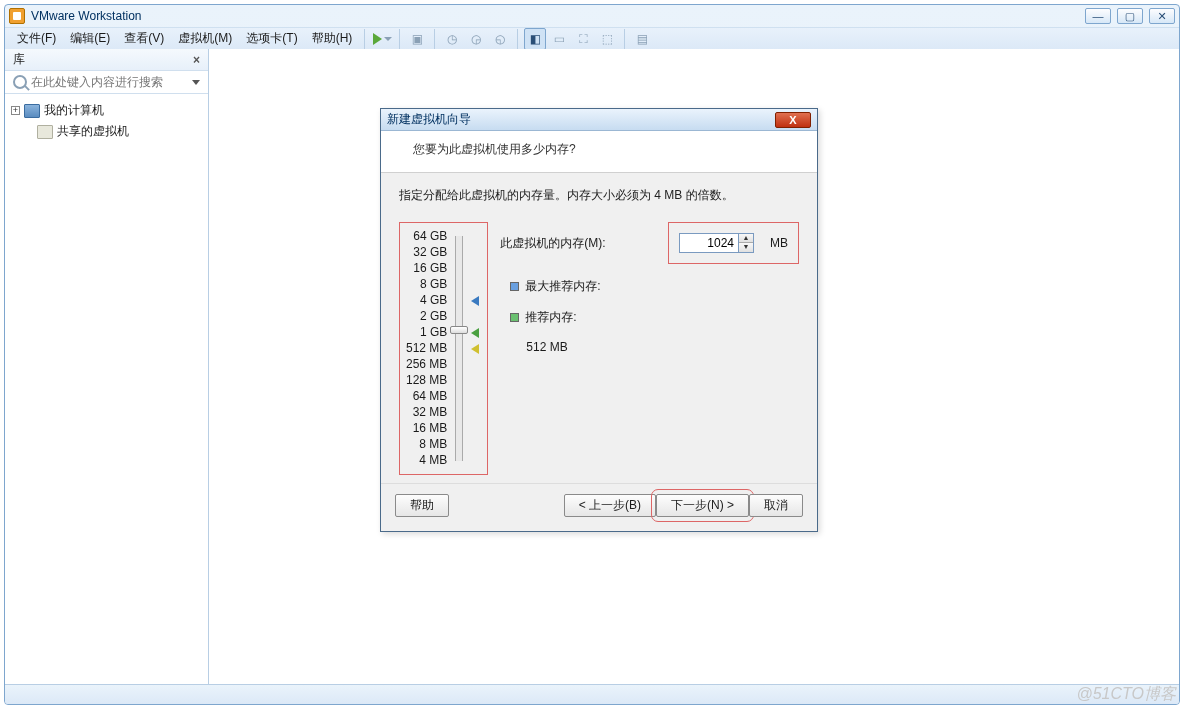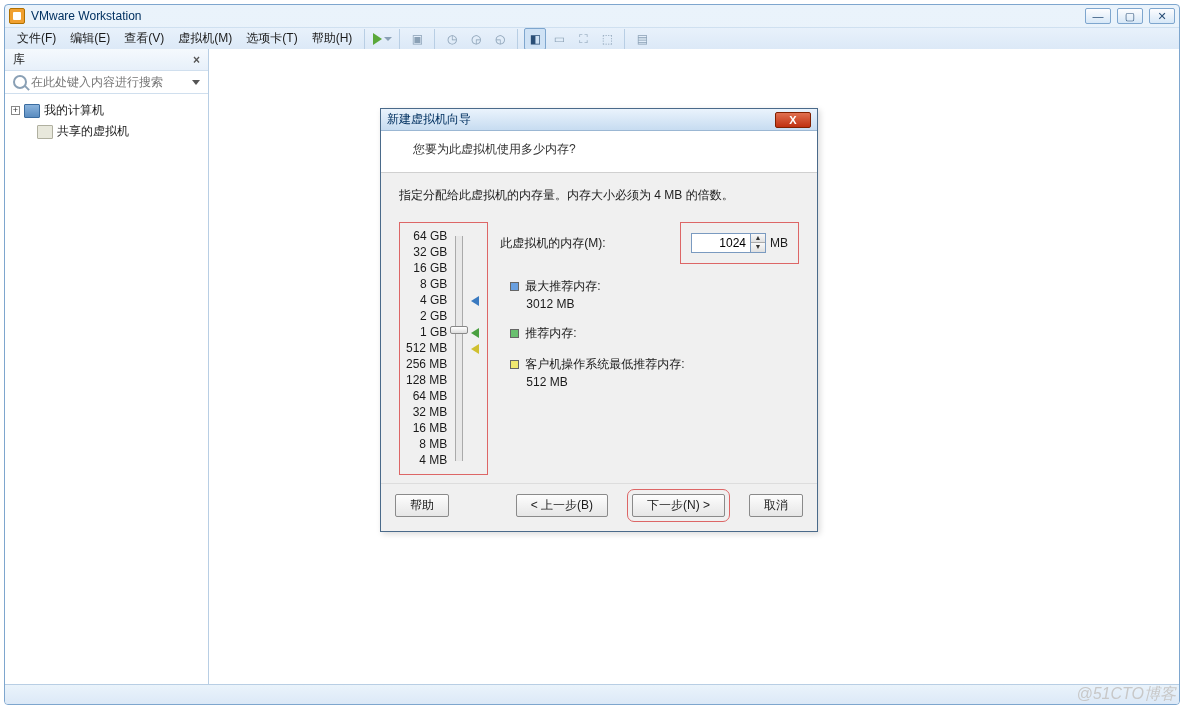--- a/index.html
+++ b/index.html
@@ -67,37 +67,37 @@
 .markers { display: flex; flex-direction: column; gap: 1px; padding-top: 0; }
 .markers div { height: 15px; display: flex; align-items: center; }
 .tri { width: 0; height: 0; border-top: 5px solid transparent; border-bottom: 5px solid transparent; }
 .tri.blue { border-right: 8px solid #3a7ac0; }
 .tri.green { border-right: 8px solid #4aa040; }
 .tri.yellow { border-right: 8px solid #d0c030; }
 
 .mem-right { flex: 1; padding-top: 0; }
 .field-row { display: flex; align-items: center; gap: 8px; margin-bottom: 14px; }
 .field-row .lbl { color: #1a1a1a; }
-.mem-input-box { border: 1px solid #d66; padding: 10px 10px; display: flex; align-items: center; justify-content: center; gap: 4px; margin-left: auto; }
+.mem-input-box { border: 1px solid #d66; padding: 10px 10px; display: flex; align-items: center; justify-content: center; gap: 16px; margin-left: auto; }
 .spinner { display: flex; }
 .spinner input { width: 60px; text-align: right; border: 1px solid #7a9ac0; padding: 2px 4px; height: 20px; }
 .spin-btns { display: flex; flex-direction: column; border: 1px solid #7a9ac0; border-left: none; }
 .spin-btns div { width: 14px; height: 9px; background: linear-gradient(#f8f8f8,#e0e0e0); font-size: 7px; text-align: center; line-height: 8px; color: #333; cursor: default; }
 .spin-btns div:first-child { border-bottom: 1px solid #aaa; }
 .unit { color: #1a1a1a; }
 
 .rec-block { margin-bottom: 14px; padding-left: 10px; }
 .rec-row { display: flex; align-items: center; gap: 6px; color: #1a1a1a; }
 .sq { width: 9px; height: 9px; border: 1px solid #666; }
 .sq.blue { background: #6aa0e0; }
 .sq.green { background: #6ac070; }
 .sq.yellow { background: #f0e870; }
 .rec-val { padding-left: 16px; color: #1a1a1a; margin-top: 2px; }
 
-.dlg-footer { padding: 10px 14px 14px 14px; display: flex; align-items: center; gap: 24px; background: #f0f0f0; border-top: 1px solid #ddd; }
+.dlg-footer { padding: 10px 14px 14px 14px; display: flex; align-items: center; gap: 0; background: #f0f0f0; border-top: 1px solid #ddd; }
 .dlg-btn { height: 23px; padding: 0 14px; background: linear-gradient(#fdfdfd,#e6e6e6); border: 1px solid #8a8a8a; border-radius: 2px; color: #1a1a1a; cursor: default; display: flex; align-items: center; }
 .dlg-btn.primary-outline { outline: 1px solid #d66; outline-offset: 4px; }
 .footer-spacer { flex: 1; }
 
 .statusbar { height: 20px; background: linear-gradient(#eaf3fb,#dce9f7); border-top: 1px solid #b8cee4; }
 
 .watermark { position: absolute; right: 8px; bottom: 4px; color: #c8c8c8; font-size: 16px; font-style: italic; }
 </style>
 </head>
 <body>
@@ -246,33 +246,28 @@
             </div>
             <span class="unit">MB</span>
           </div>
         </div>
 
         <div class="rec-block">
           <div class="rec-row">
               <span class="sq blue"></span>
               <span>最大推荐内存:</span>
             </div>
-          <div class="rec-val">3012 MB</div>
         </div>
         <div class="rec-block">
           <div class="rec-row">
               <span class="sq green"></span>
               <span>推荐内存:</span>
             </div>
         </div>
         <div class="rec-block">
-          <div class="rec-row">
-              <span class="sq yellow"></span>
-              <span>客户机操作系统最低推荐内存:</span>
-            </div>
           <div class="rec-val">512 MB</div>
         </div>
       </div>
     </div>
   </div>
 
   <div class="dlg-footer">
     <div class="dlg-btn">帮助</div>
     <div class="footer-spacer"></div>
     <div class="dlg-btn">&lt; 上一步(B)</div>

